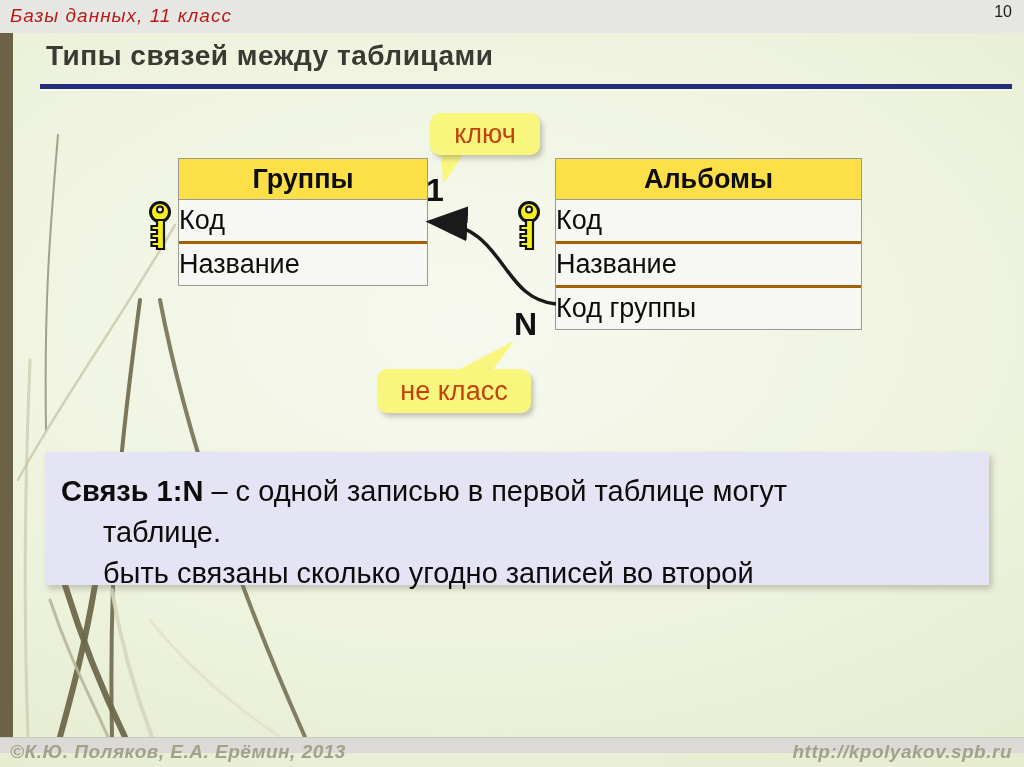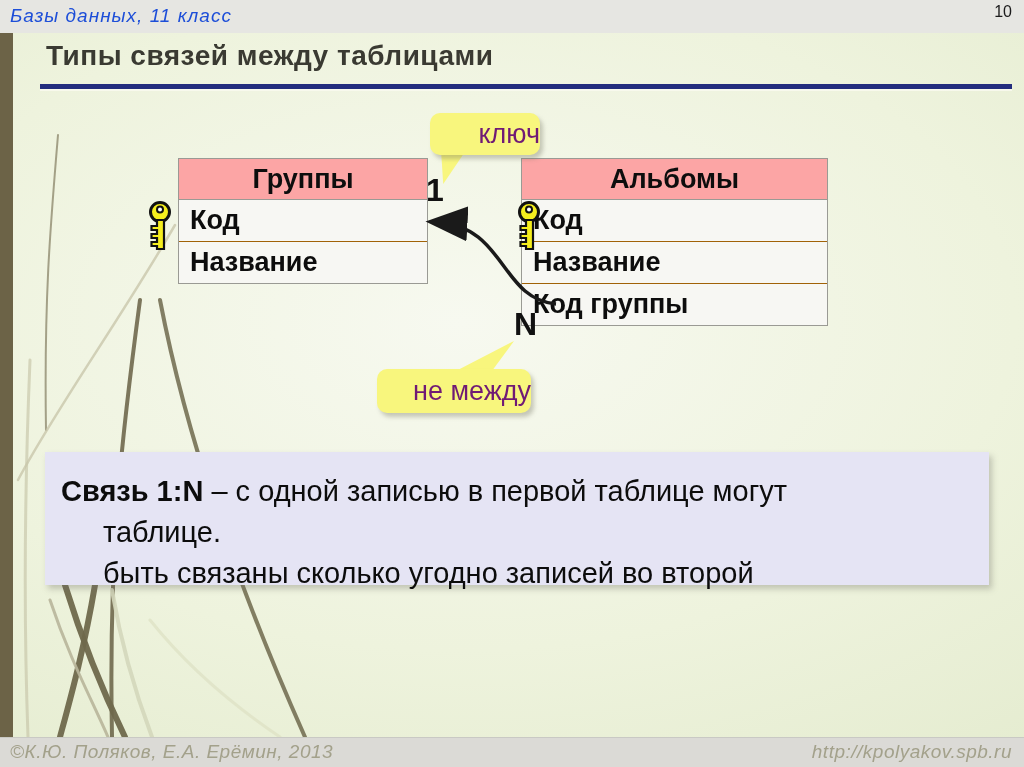--- a/index.html
+++ b/index.html
@@ -3,61 +3,61 @@
 <meta charset="utf-8">
 <style>
   html,body{margin:0;padding:0;background:#888;}
   .slide{
     position:relative;width:1024px;height:767px;overflow:hidden;
     font-family:"Liberation Sans", sans-serif;
     background:radial-gradient(ellipse 120% 95% at 45% 42%, #f7f9f0 0%, #eef3dd 45%, #dde6c5 100%);
   }
   
   .top-strip{position:absolute;left:0;top:0;width:1024px;height:33px;background:#e6e6e2;}
-  .course-label{position:absolute;left:10px;top:5px;font-size:19px;font-style:italic;color:#1d4ed8;letter-spacing:1px;}
+  .course-label{position:absolute;left:10px;top:5px;font-size:19px;font-style:italic;color:#b91c1c;letter-spacing:1px;}
   .pageno{position:absolute;right:12px;top:3px;font-size:16px;color:#1c1c1c;}
   
   .left-bar{position:absolute;left:0;top:33px;width:13px;height:704px;background:#6c6347;}
   
   .grass{position:absolute;left:0;top:0;pointer-events:none;}
   
   .title{position:absolute;left:46px;top:40px;margin:0;font-size:28px;font-weight:bold;color:#3a3a32;letter-spacing:.5px;}
   .rule{position:absolute;left:40px;top:84px;width:972px;height:5px;background:#232d7e;box-shadow:0 2px 0 rgba(250,250,240,.8);}
   
   .db-table{position:absolute;background:#f7f7f3;border:1px solid #9a9a94;font-size:27px;color:#0d0d0d;}
   .t-groups{left:178px;top:158px;width:248px;}
-  .t-albums{left:521px;top:158px;width:305px;}
-  .db-head{height:40px;line-height:40px;text-align:center;font-weight:bold;background:#fca5a5;border-bottom:1px solid #9a9a94;}
-  .db-row{height:41px;line-height:41px;padding-left:11px;background:#f7f7f3;font-weight:bold;}
-  .db-row + .db-row{border-top:1px solid #a16207;}
+  .t-albums{left:555px;top:158px;width:305px;}
+  .db-head{height:40px;line-height:40px;text-align:center;font-weight:bold;background:#fde047;border-bottom:1px solid #9a9a94;}
+  .db-row{height:41px;line-height:41px;background:#f7f7f3;}
+  .db-row + .db-row{border-top:3px solid #a16207;}
   
   .key{position:absolute;}
   .key-left{left:145px;top:200px;}
   .key-right{left:514px;top:200px;}
   
   .rel-arrow{position:absolute;left:415px;top:190px;}
   .card{position:absolute;font-size:32px;font-weight:bold;color:#111;}
   .one{left:426px;top:172px;}
   .many{left:514px;top:306px;}
   
-  .callout{position:absolute;background:#f8f67d;border-radius:10px;text-align:right;
-    font-size:27px;color:#701a75;box-shadow:3px 4px 4px rgba(110,110,90,.35);}
+  .callout{position:absolute;background:#f8f67d;border-radius:10px;text-align:center;
+    font-size:27px;color:#c2410c;box-shadow:3px 4px 4px rgba(110,110,90,.35);}
   .c-key{left:430px;top:113px;width:110px;height:42px;line-height:42px;}
   .c-notkey{left:377px;top:369px;width:154px;height:44px;line-height:44px;}
   .tail{position:absolute;background:#f8f67d;}
   .tail-key{left:441px;top:150px;width:28px;height:34px;clip-path:polygon(0 0,90% 0,8% 100%);}
   .tail-notkey{left:452px;top:341px;width:62px;height:32px;clip-path:polygon(100% 0,0 100%,62% 100%);}
   
   .defbox{position:absolute;left:45px;top:452px;width:944px;height:133px;background:#e5e4f4;
     box-shadow:3px 4px 6px rgba(110,110,100,.35);box-sizing:border-box;padding:19px 16px 0 16px;
     font-size:29px;color:#0c0c0c;}
   .defline{line-height:41px;white-space:nowrap;}
   .indent{padding-left:42px;}
   
-  .footer{position:absolute;left:0;top:737px;width:1024px;height:30px;background:#dbdad6;border-top:1px solid #c9c9c4;box-sizing:border-box;}
+  .footer{position:absolute;left:0;top:737px;width:1024px;height:16px;background:#dbdad6;border-top:1px solid #c9c9c4;box-sizing:border-box;font-weight:bold;}
   .footer span{position:absolute;top:3px;font-size:19px;font-style:italic;color:#a3a18b;letter-spacing:.5px;}
   .copyright{left:10px;}
   .site-url{right:12px;text-align:right;}
 </style>
 </head>
 <body>
 
 <div class="slide">
 
   <svg class="grass" width="400" height="737" viewBox="0 0 400 737">
@@ -116,21 +116,21 @@
       </marker>
     </defs>
     <path d="M556,304 C500,299 506,226 436,222" fill="none" stroke="#1a1a1a" stroke-width="3.5" marker-end="url(#arrh)"></path>
   </svg>
   <div class="card one">1</div>
   <div class="card many">N</div>
 
   <div class="tail tail-key"></div>
   <div class="callout c-key">ключ</div>
   <div class="tail tail-notkey"></div>
-  <div class="callout c-notkey">не между</div>
+  <div class="callout c-notkey">не класс</div>
 
   <div class="defbox">
     <div class="defline"><b>Связь 1:N</b><span> – с одной записью в первой таблице могут</span></div>
     <div class="defline indent">таблице.</div>
     <div class="defline indent">быть связаны сколько угодно записей во второй</div>
   </div>
 
   <div class="footer">
     <span class="copyright">©К.Ю. Поляков, Е.А. Ерёмин, 2013</span>
     <span class="site-url">http://kpolyakov.spb.ru</span>

